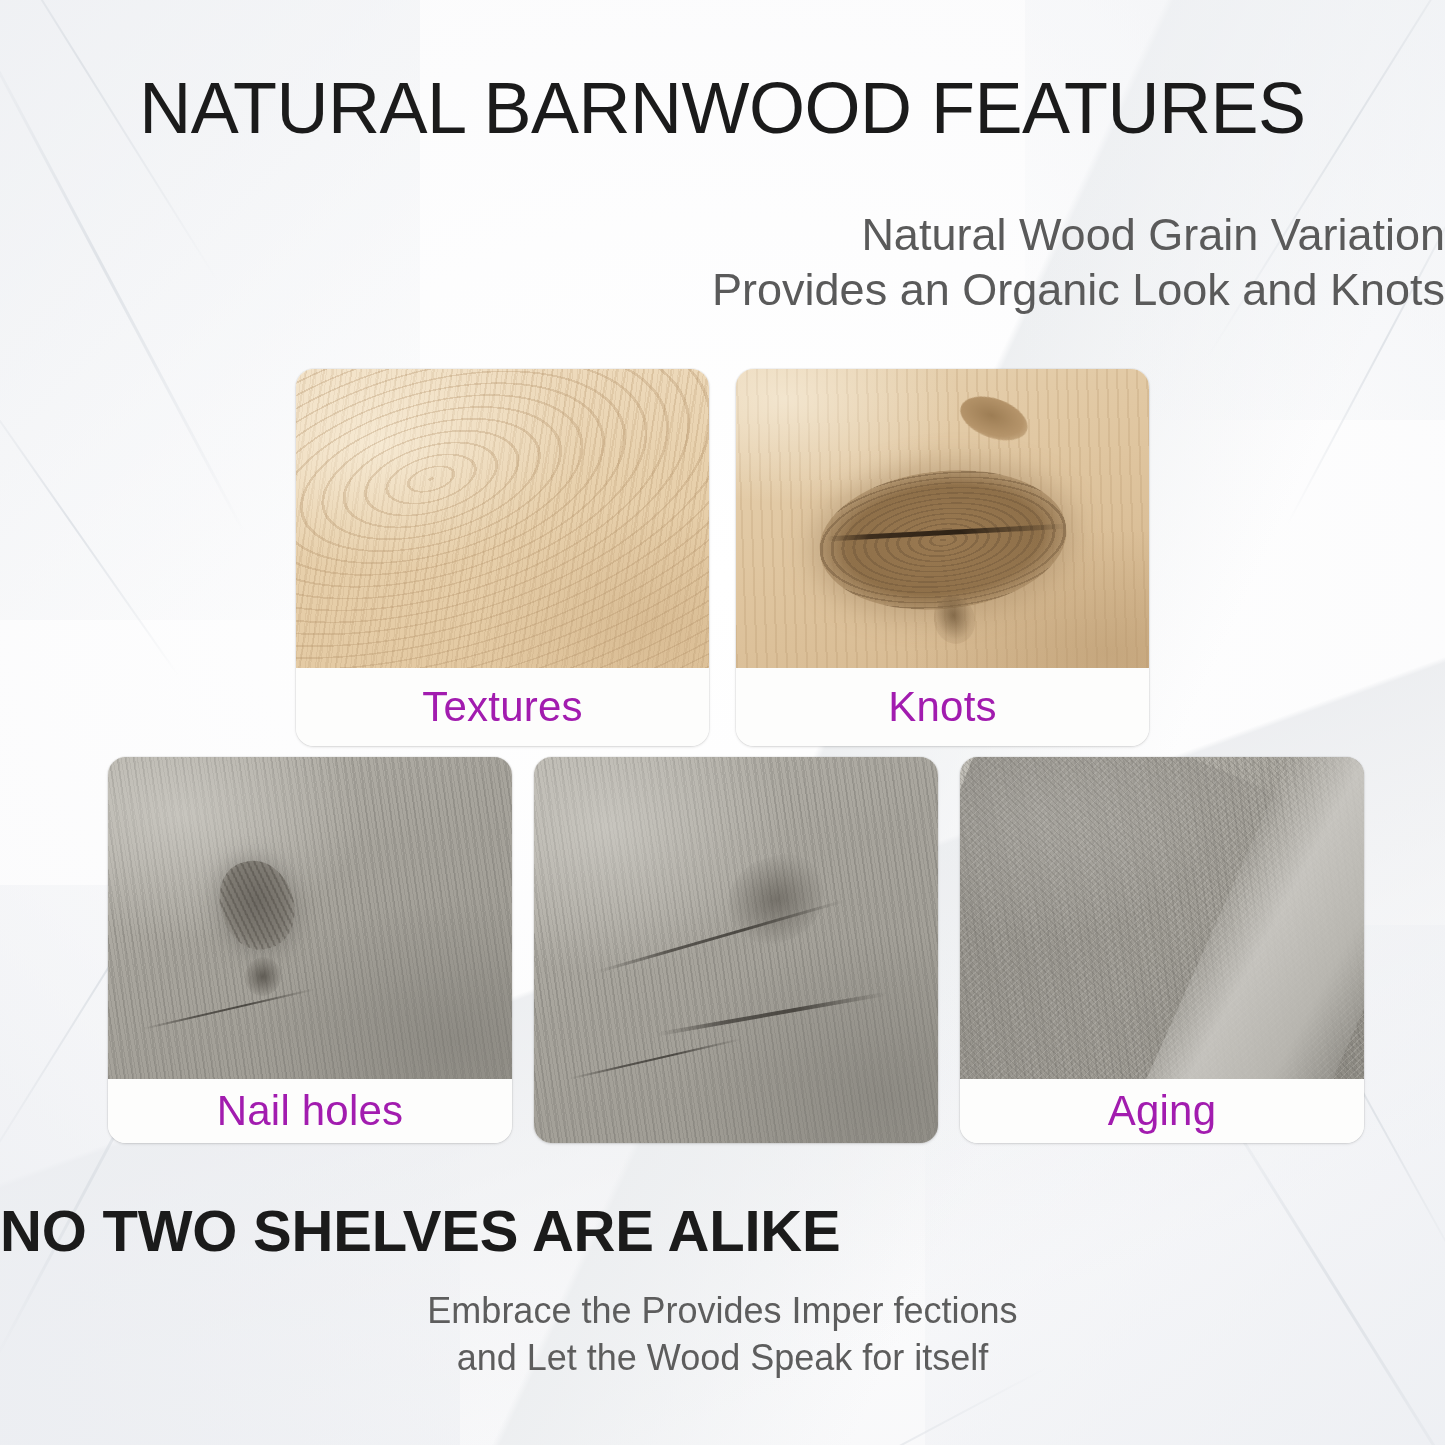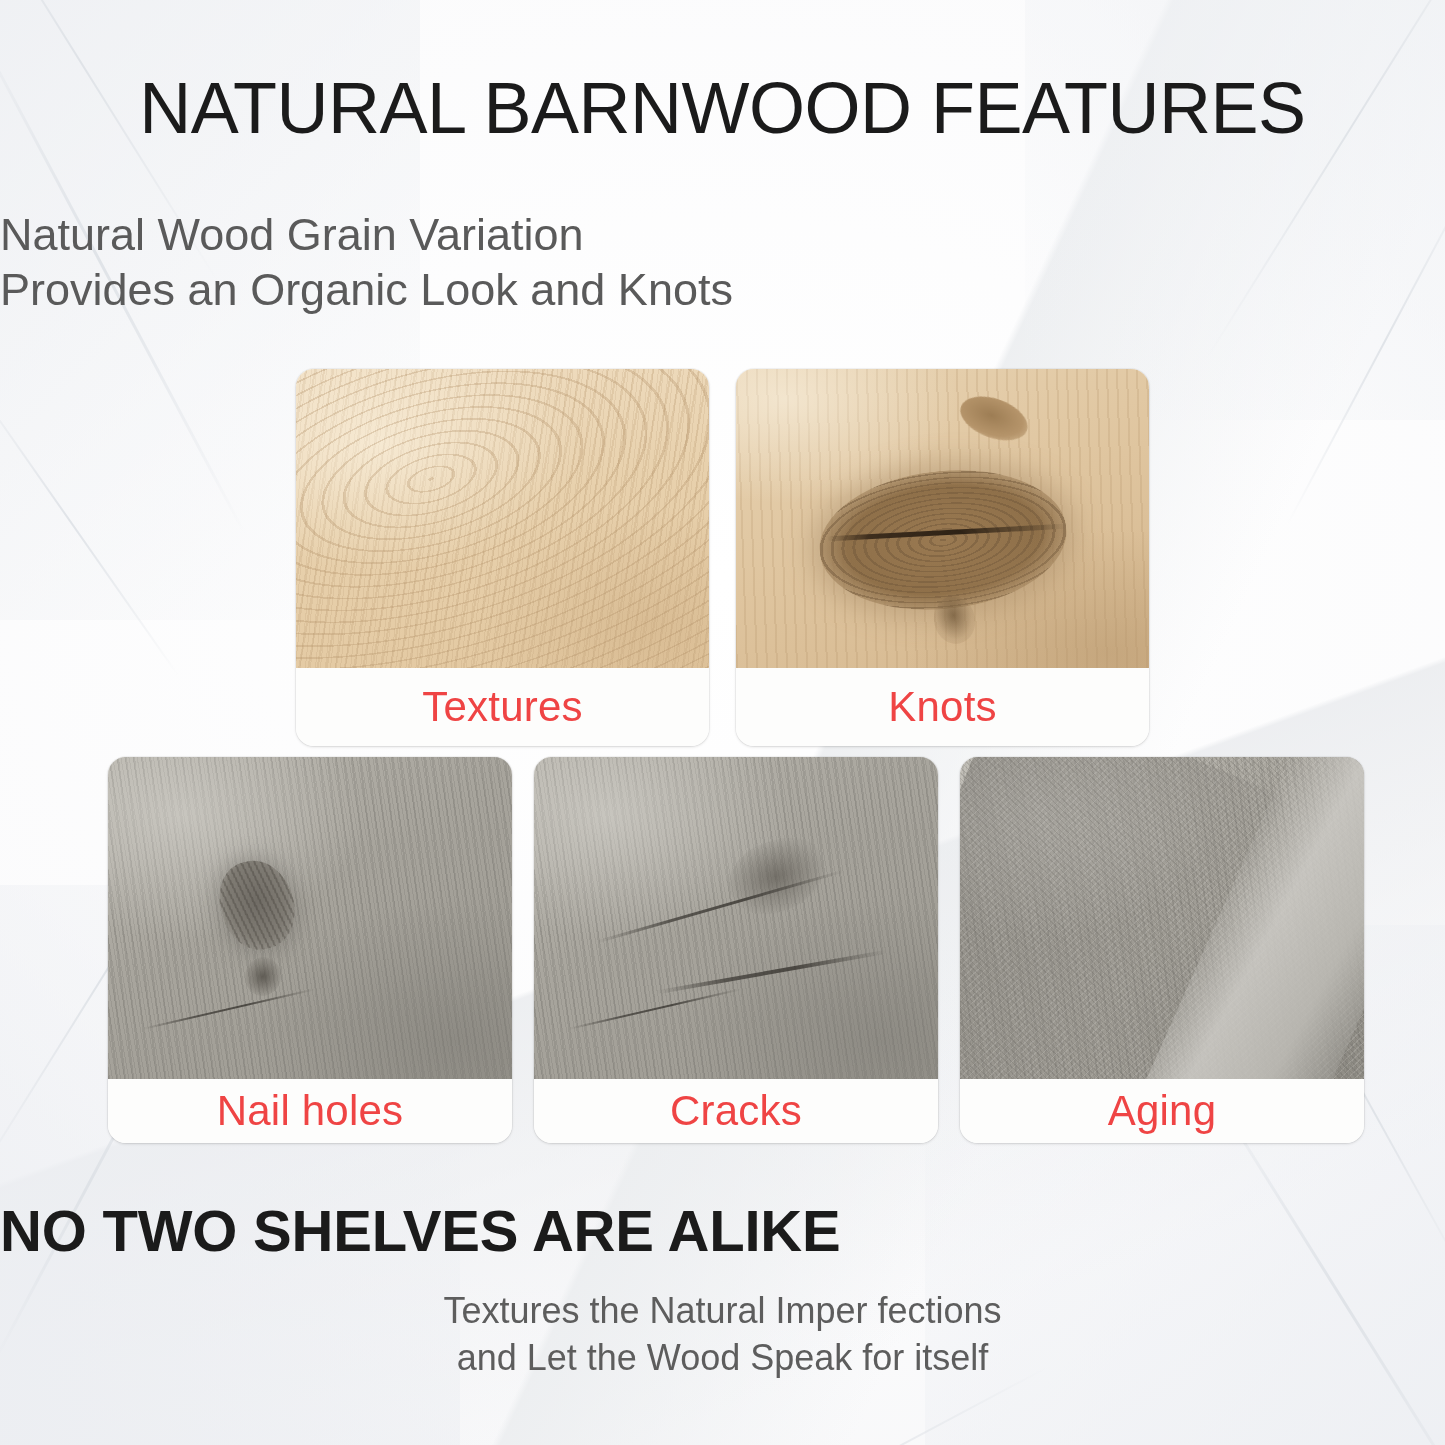--- a/index.html
+++ b/index.html
@@ -64,21 +64,21 @@
     font-size: 72px;
     font-weight: normal;
     letter-spacing: -0.5px;
     color: #1b1b1b;
     line-height: 1;
   }
   .subhead {
     position: absolute;
     left: 0; right: 0;
     top: 208px;
-    text-align: left;
+    text-align: right;
     font-size: 45px;
     color: #5a5a5a;
     line-height: 1.22;
     font-weight: 400;
   }
   .subhead div { white-space: nowrap; }
 
   .grid-top {
     position: absolute;
     left: 296px;
@@ -113,21 +113,21 @@
     flex: 1 1 auto;
     overflow: hidden;
   }
   .label {
     flex: 0 0 auto;
     height: 78px;
     display: flex;
     align-items: center;
     justify-content: center;
     font-size: 42px;
-    color: #ef4444;
+    color: #a21caf;
     background: #fdfdfc;
     letter-spacing: 0.2px;
   }
   .grid-bottom .label { height: 64px; }
 
   
   .tex-textures {
     position: absolute; inset: 0;
     background:
       repeating-linear-gradient(100deg, rgba(196,166,126,0.30) 0 2px, rgba(236,214,180,0) 2px 9px),
@@ -364,36 +364,35 @@
 
     <div class="card">
       <div class="thumb">
         <div class="tex-grey">
           <div class="crack-blob"></div>
           <div class="crack-line crack-a"></div>
           <div class="crack-line crack-b"></div>
           <div class="crack-line crack-c"></div>
         </div>
       </div>
-      <div class="label">Cracks</div>
     </div>
 
     <div class="card">
       <div class="thumb">
         <div class="tex-grey">
           <div class="aging-dark"></div>
           <div class="aging-rough"></div>
           <div class="aging-band"></div>
         </div>
       </div>
       <div class="label">Aging</div>
     </div>
 
   </div>
 
   <div class="footline">NO TWO SHELVES ARE ALIKE</div>
 
   <div class="footsub">
-    <div>Textures the Natural Imper fections</div>
+    <div>Embrace the Provides Imper fections</div>
     <div>and Let the Wood Speak for itself</div>
   </div>
 
 </div>
 
 </body></html>

